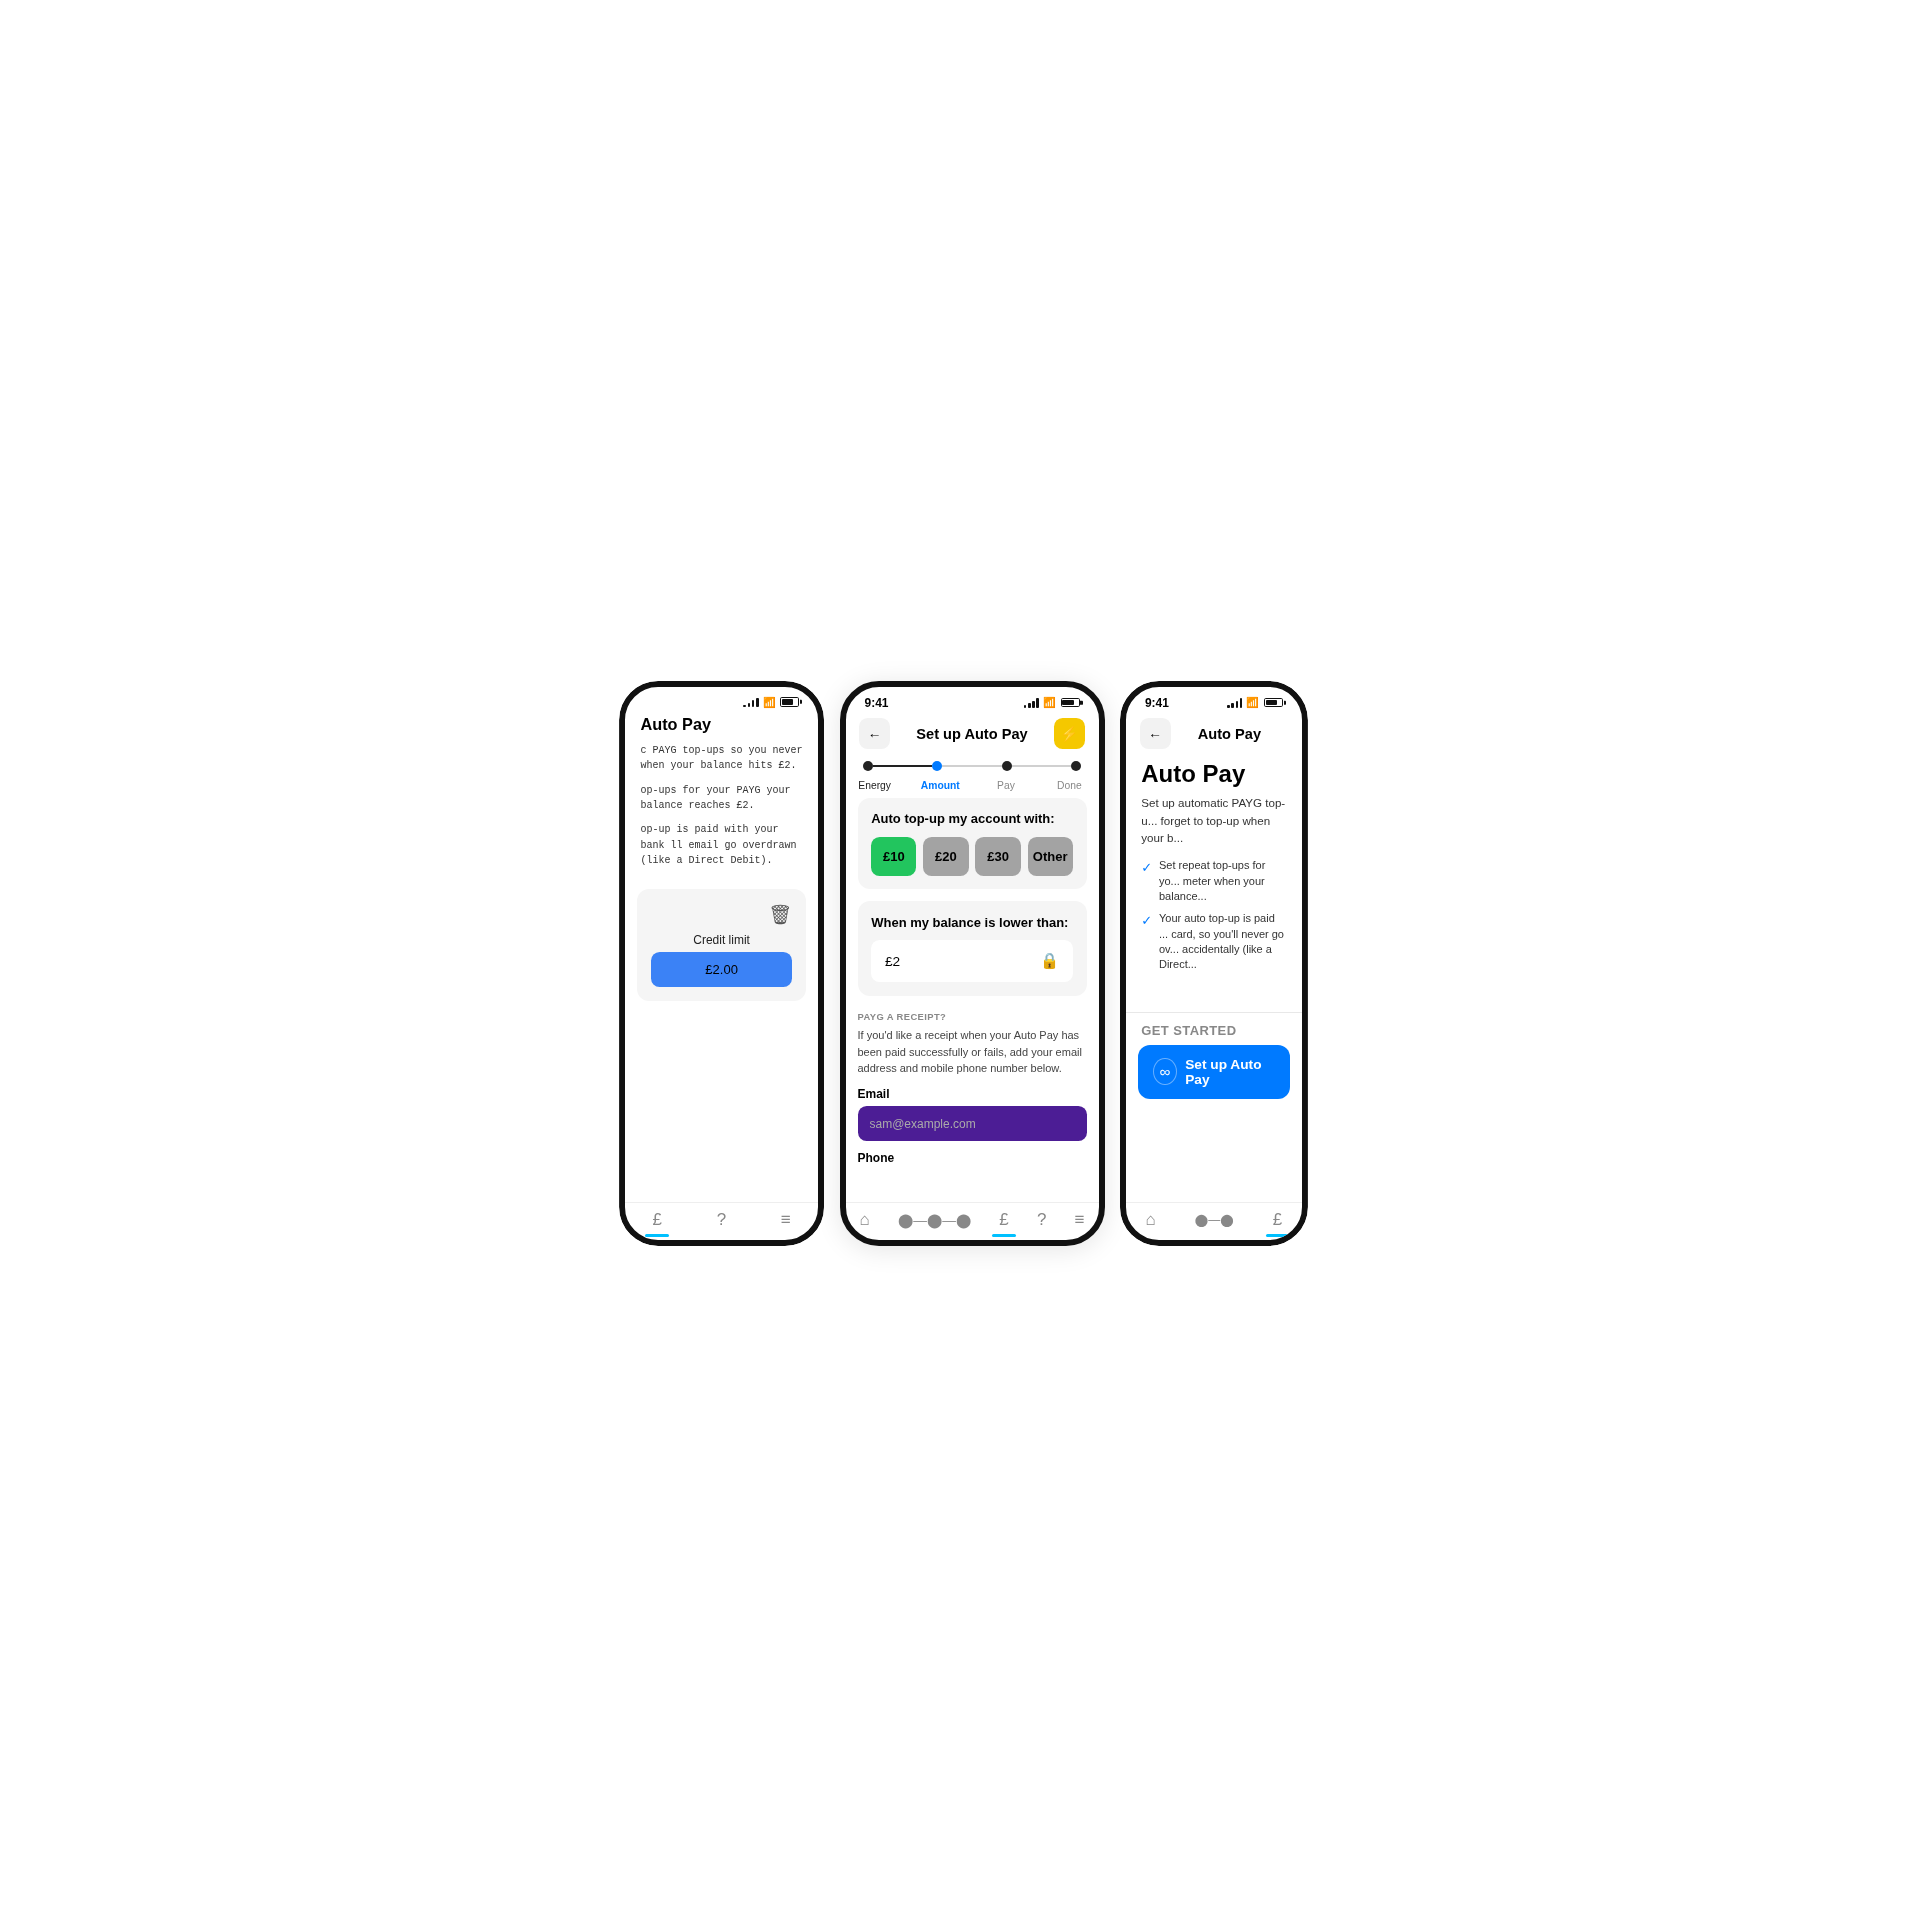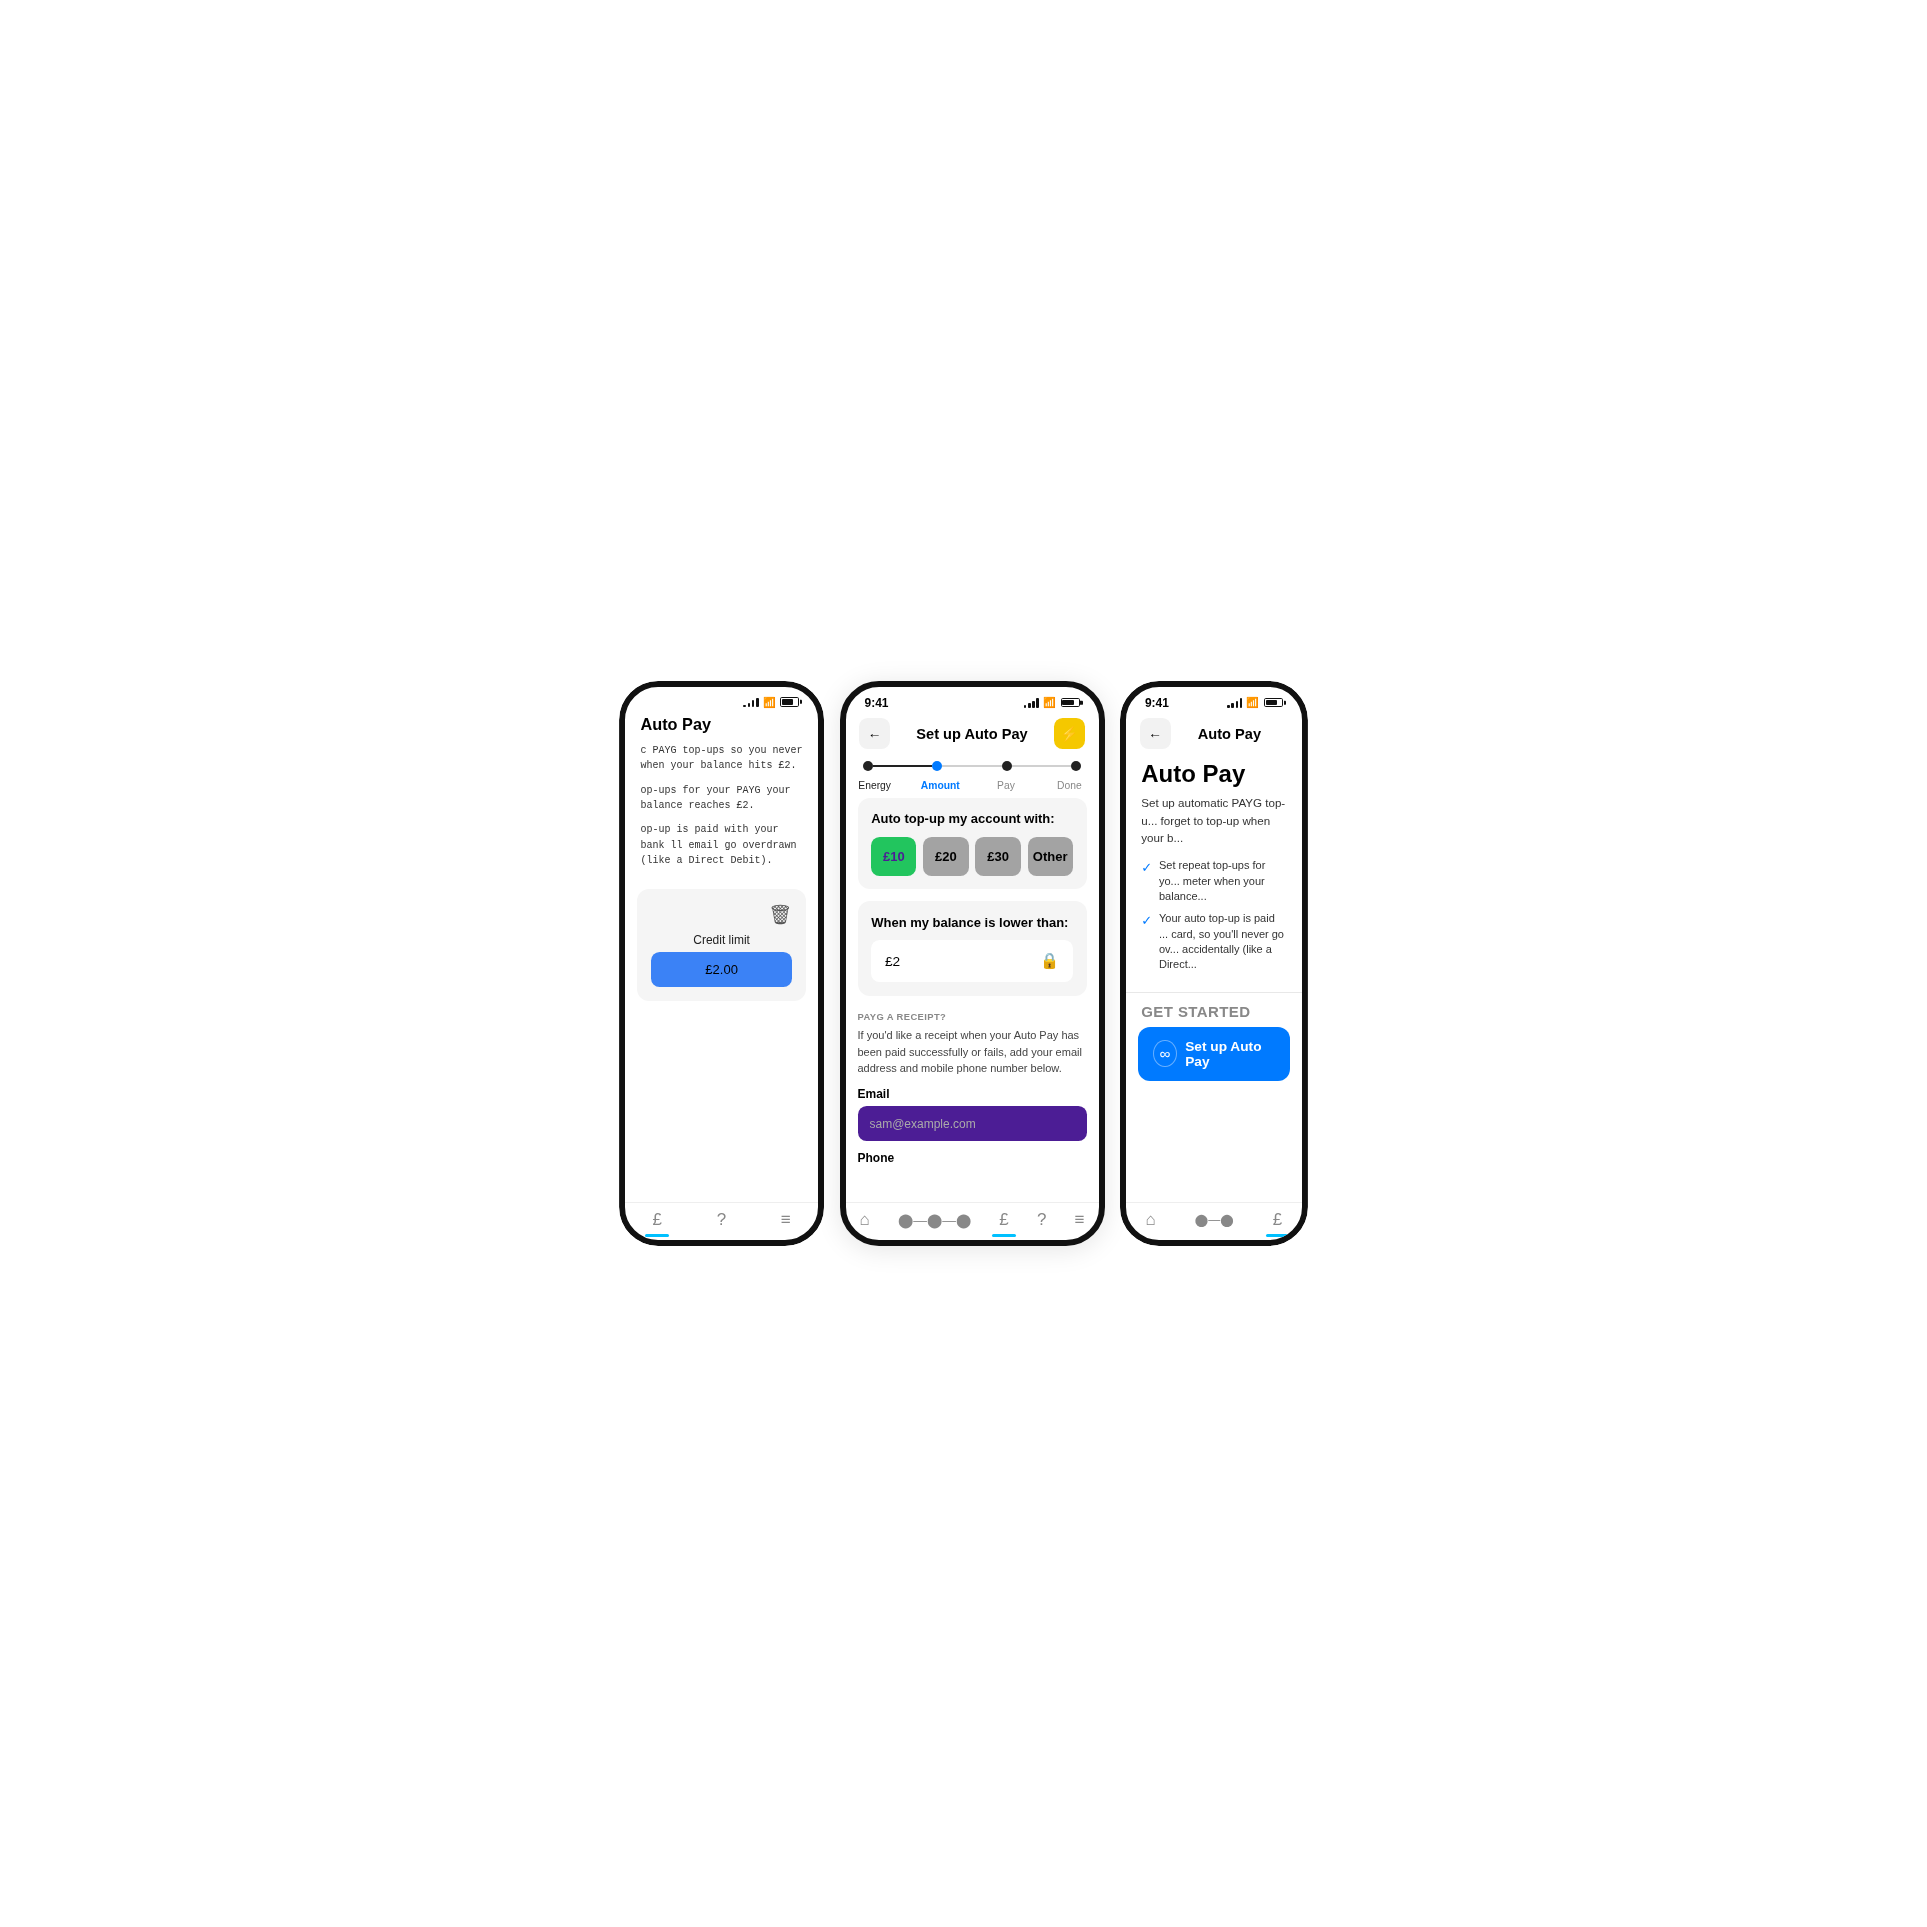--- a/index.html
+++ b/index.html
@@ -197,21 +197,21 @@
       background: #a3a3a3;
       border-radius: 8.6px;
       padding: 12px 5.1px;
       text-align: center;
       font-size: 13px;
       font-weight: 600;
       cursor: pointer;
     }
     .amount-btn.selected {
       background: #22c55e;
-      color: #4c1d95;
+      color: #000000;
     }
 
     
     .balance-input-row {
       display: flex;
       align-items: center;
       justify-content: space-between;
       background: #fff;
       border-radius: 8.6px;
       padding: 12px 13.7px;
@@ -305,27 +305,28 @@
       align-items: flex-start;
       gap: 6.8px;
       margin-bottom: 6.8px;
       font-size: 11px;
       color: #333;
       line-height: 1.4;
     }
     .check-mark { color: #007AFF; font-size: 13px; flex-shrink: 0; margin-top: 0.9px; }
 
     .get-started-label {
-      font-size: 15px;
+      font-size: 13px;
       font-weight: 700;
       color: #888;
       letter-spacing: 0.4px;
       padding: 0 15.4px 6.8px 15.4px;
       border-top: 0.9px solid #e8e8e8;
       padding-top: 10.3px;
+      margin-top: 20px;
     }
     .setup-autopay-btn {
       display: flex;
       align-items: center;
       gap: 8.6px;
       margin: 0 12px;
       background: #007AFF;
       border-radius: 12px;
       padding: 12px 15.4px;
       cursor: pointer;

